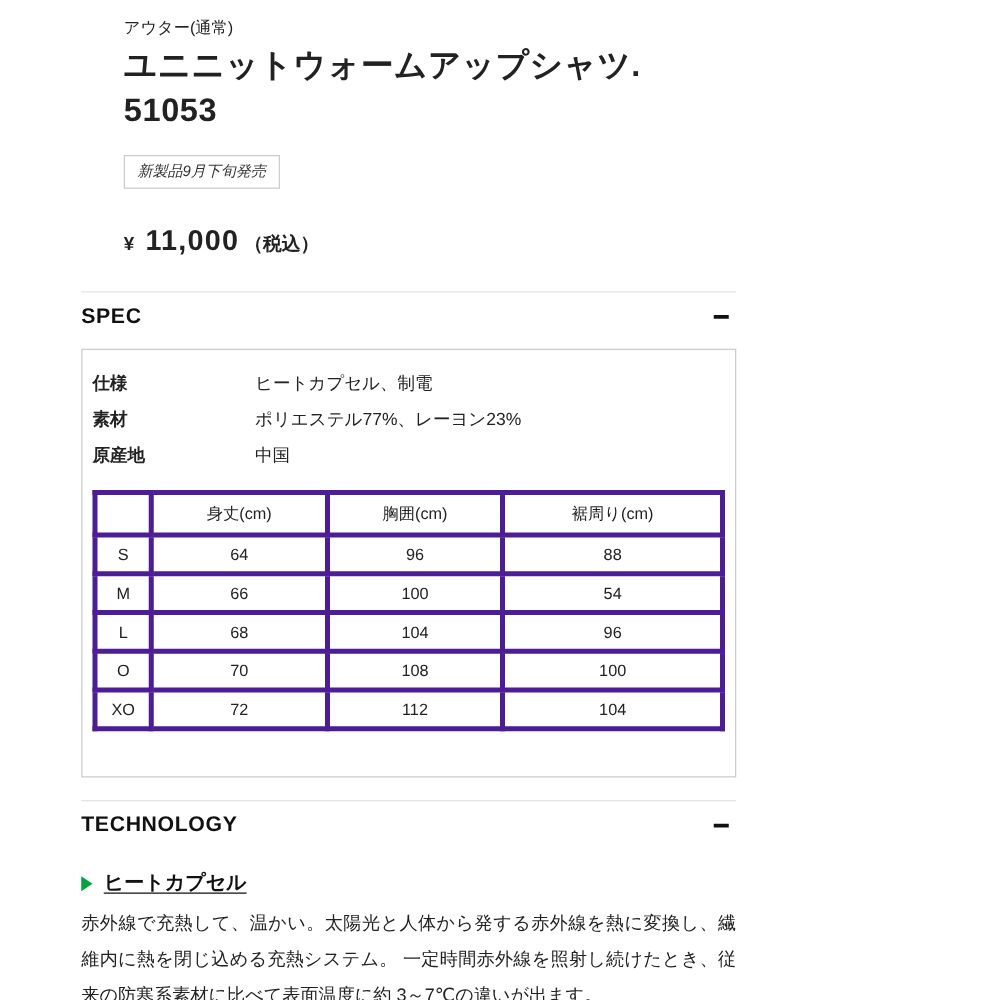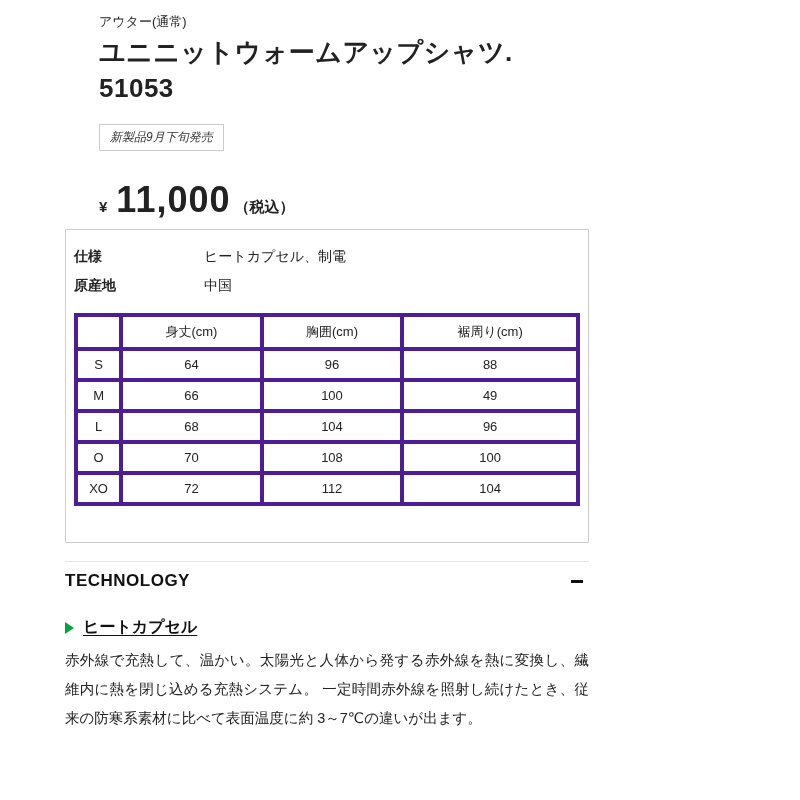--- a/index.html
+++ b/index.html
@@ -17,21 +17,21 @@
   .product-head { margin-left: 34px; }
   .category { font-size: 13px; line-height: 16px; margin: 0; }
   .title { font-size: 26px; font-weight: 700; line-height: 36px; margin: 4px 0 0 0; letter-spacing: 0.5px; }
   .badge {
     display: inline-block; margin-top: 18px;
     border: 1px solid #cccccc; padding: 4px 10px;
     font-size: 12px; color: #333333; background: #fff; font-style: italic;
   }
   .price { margin-top: 28px; display: flex; align-items: baseline; height: 34px; }
   .price-currency { font-size: 15px; font-weight: 700; margin-right: 9px; }
-  .price-amount { font-size: 36px; font-weight: 700; letter-spacing: 1px; }
+  .price-amount { font-size: 23px; font-weight: 700; letter-spacing: 1px; }
   .price-tax { font-size: 15px; font-weight: 700; margin-left: 4px; }
 
   
   .section-head {
     margin-top: 20px;
     border-top: 1px solid #e3e3e3;
     padding: 9px 6px 0 0;
     display: flex; justify-content: space-between; align-items: center;
     cursor: pointer;
   }
@@ -87,26 +87,34 @@
     <div>
       <span class="badge">新製品9月下旬発売</span>
     </div>
     <div class="price">
       <span class="price-currency">¥</span>
       <span class="price-amount">11,000</span>
       <span class="price-tax">（税込）</span>
     </div>
   </div>
 
+  <div class="section-head">
+    <span class="section-title">SPEC</span>
+    <span class="minus-icon"></span>
+  </div>
 
   <div class="spec-box">
     <div class="spec-details">
       <div class="spec-row">
         <span class="spec-label">仕様</span>
         <span class="spec-value">ヒートカプセル、制電</span>
+      </div>
+      <div class="spec-row">
+        <span class="spec-label">素材</span>
+        <span class="spec-value">ポリエステル77%、レーヨン23%</span>
       </div>
       <div class="spec-row">
         <span class="spec-label">原産地</span>
         <span class="spec-value">中国</span>
       </div>
     </div>
 
     <table class="size-table">
       <colgroup>
         <col class="col-size">
@@ -126,21 +134,21 @@
         <tr>
           <td>S</td>
           <td>64</td>
           <td>96</td>
           <td>88</td>
         </tr>
         <tr>
           <td>M</td>
           <td>66</td>
           <td>100</td>
-          <td>49</td>
+          <td>54</td>
         </tr>
         <tr>
           <td>L</td>
           <td>68</td>
           <td>104</td>
           <td>96</td>
         </tr>
         <tr>
           <td>O</td>
           <td>70</td>

